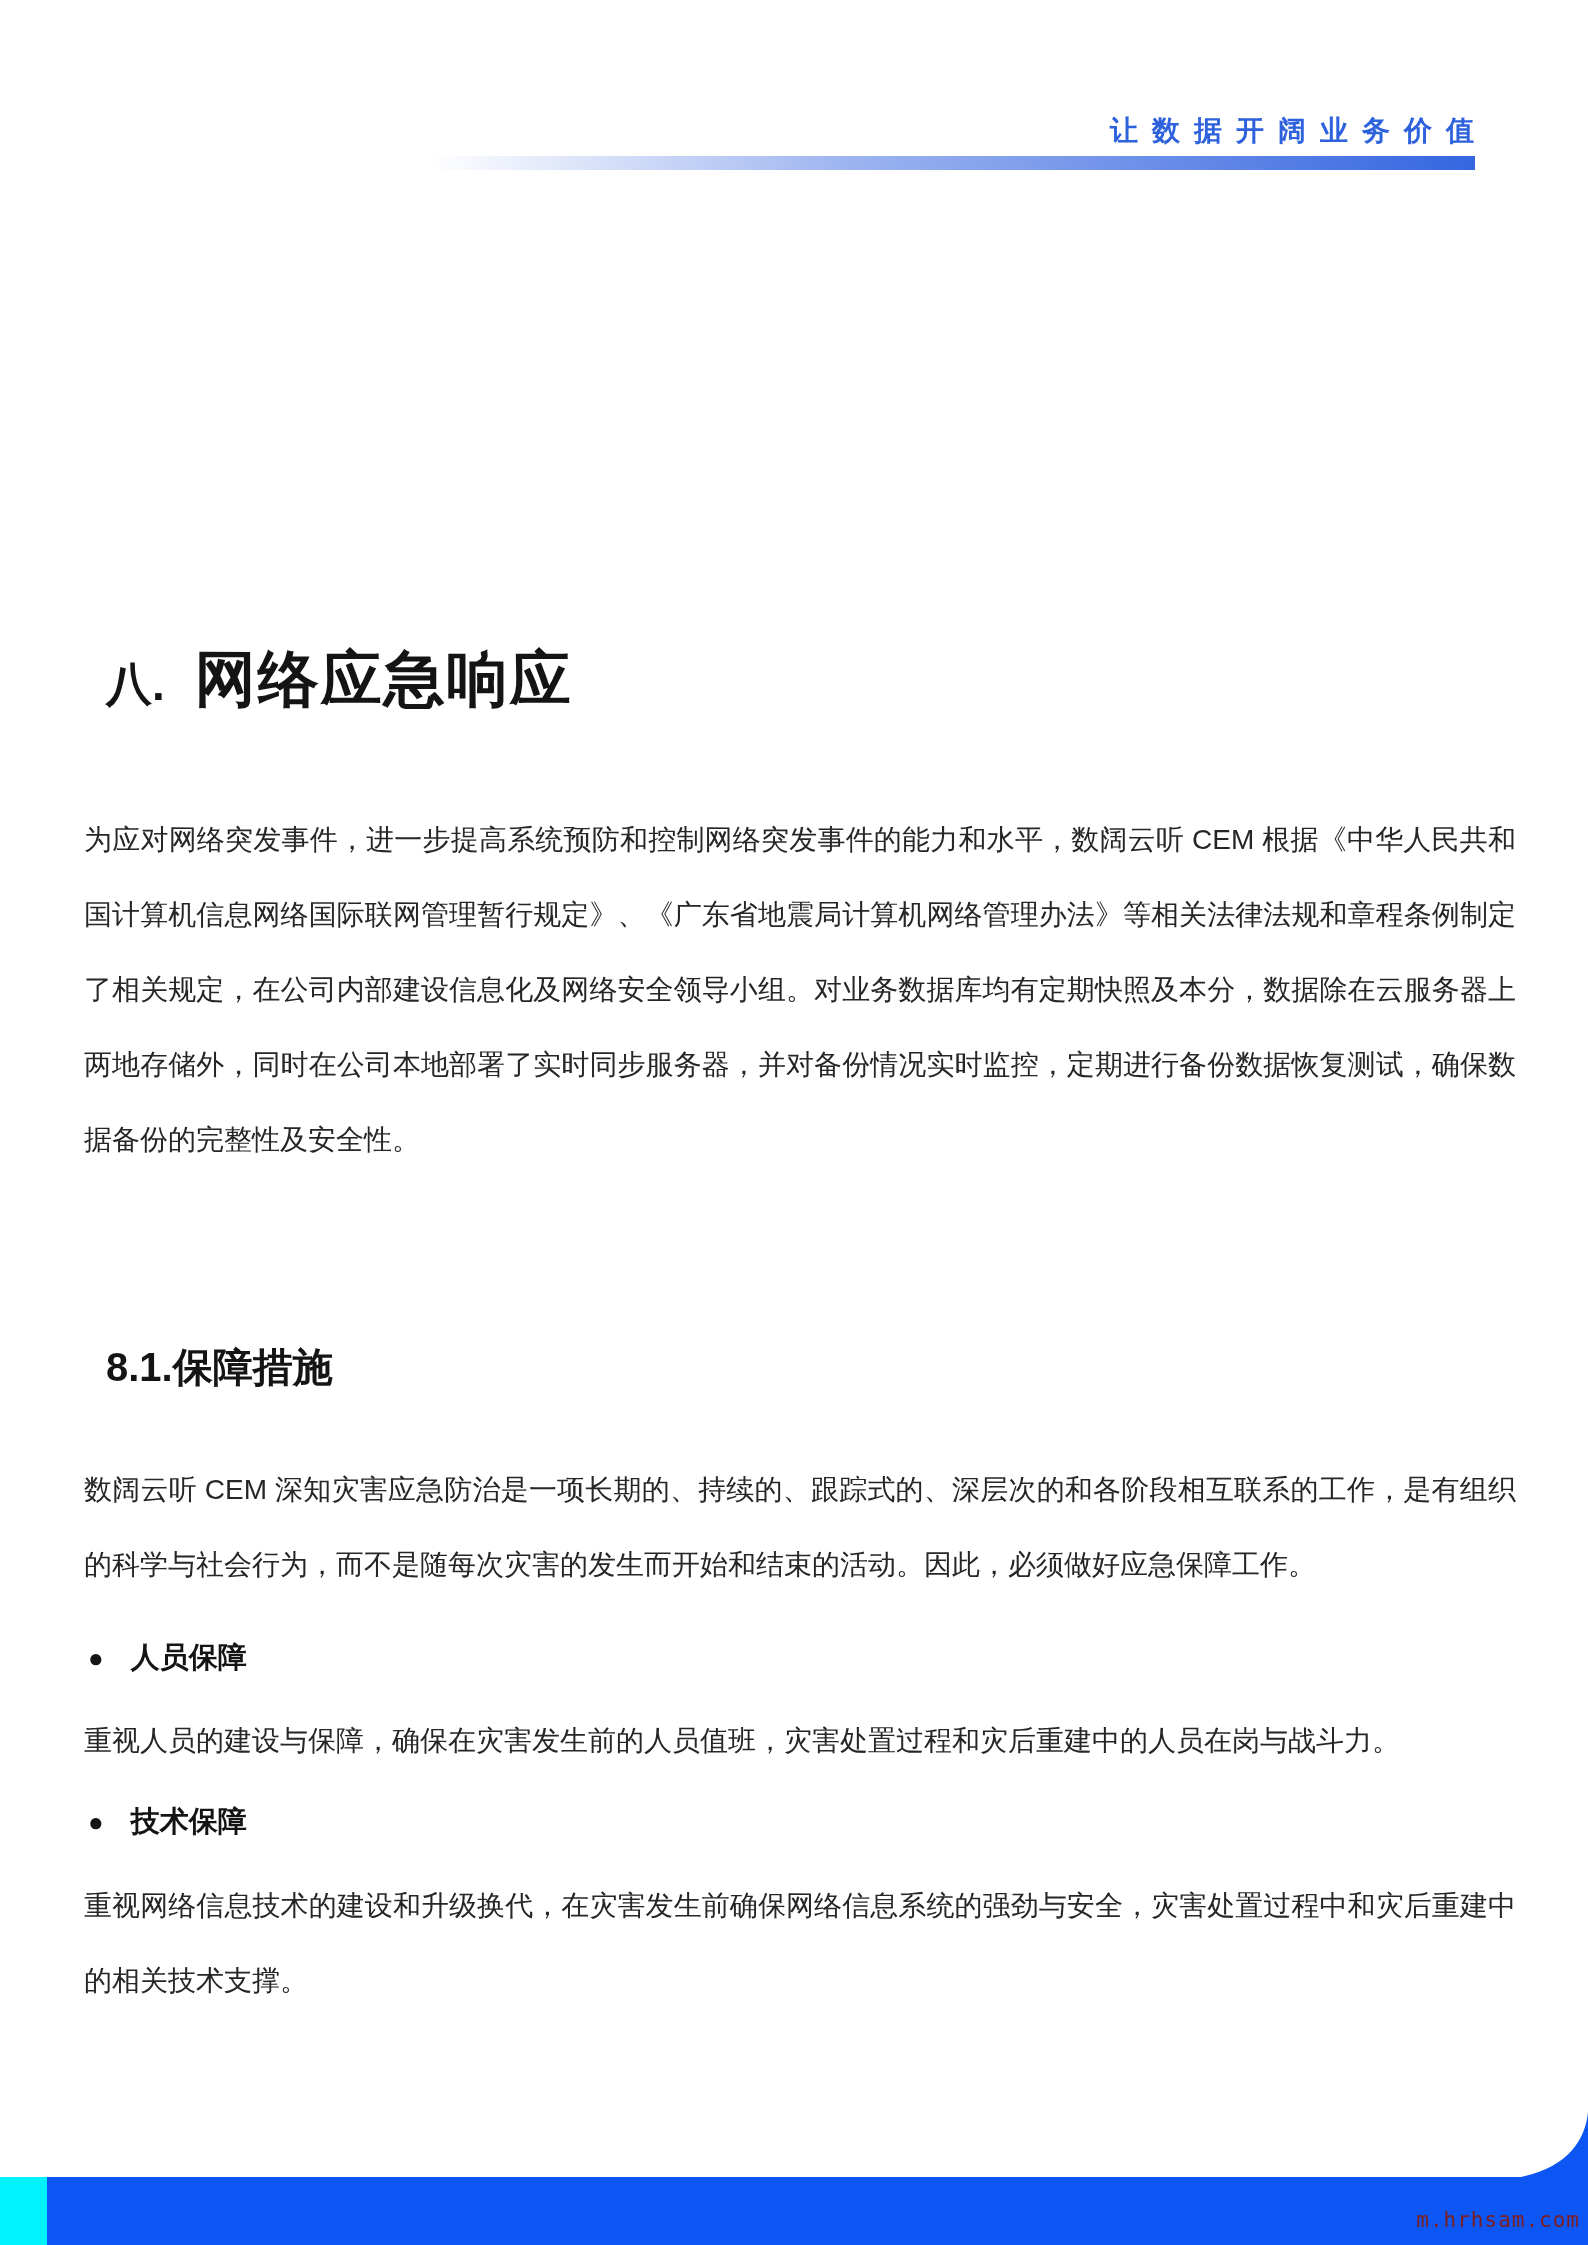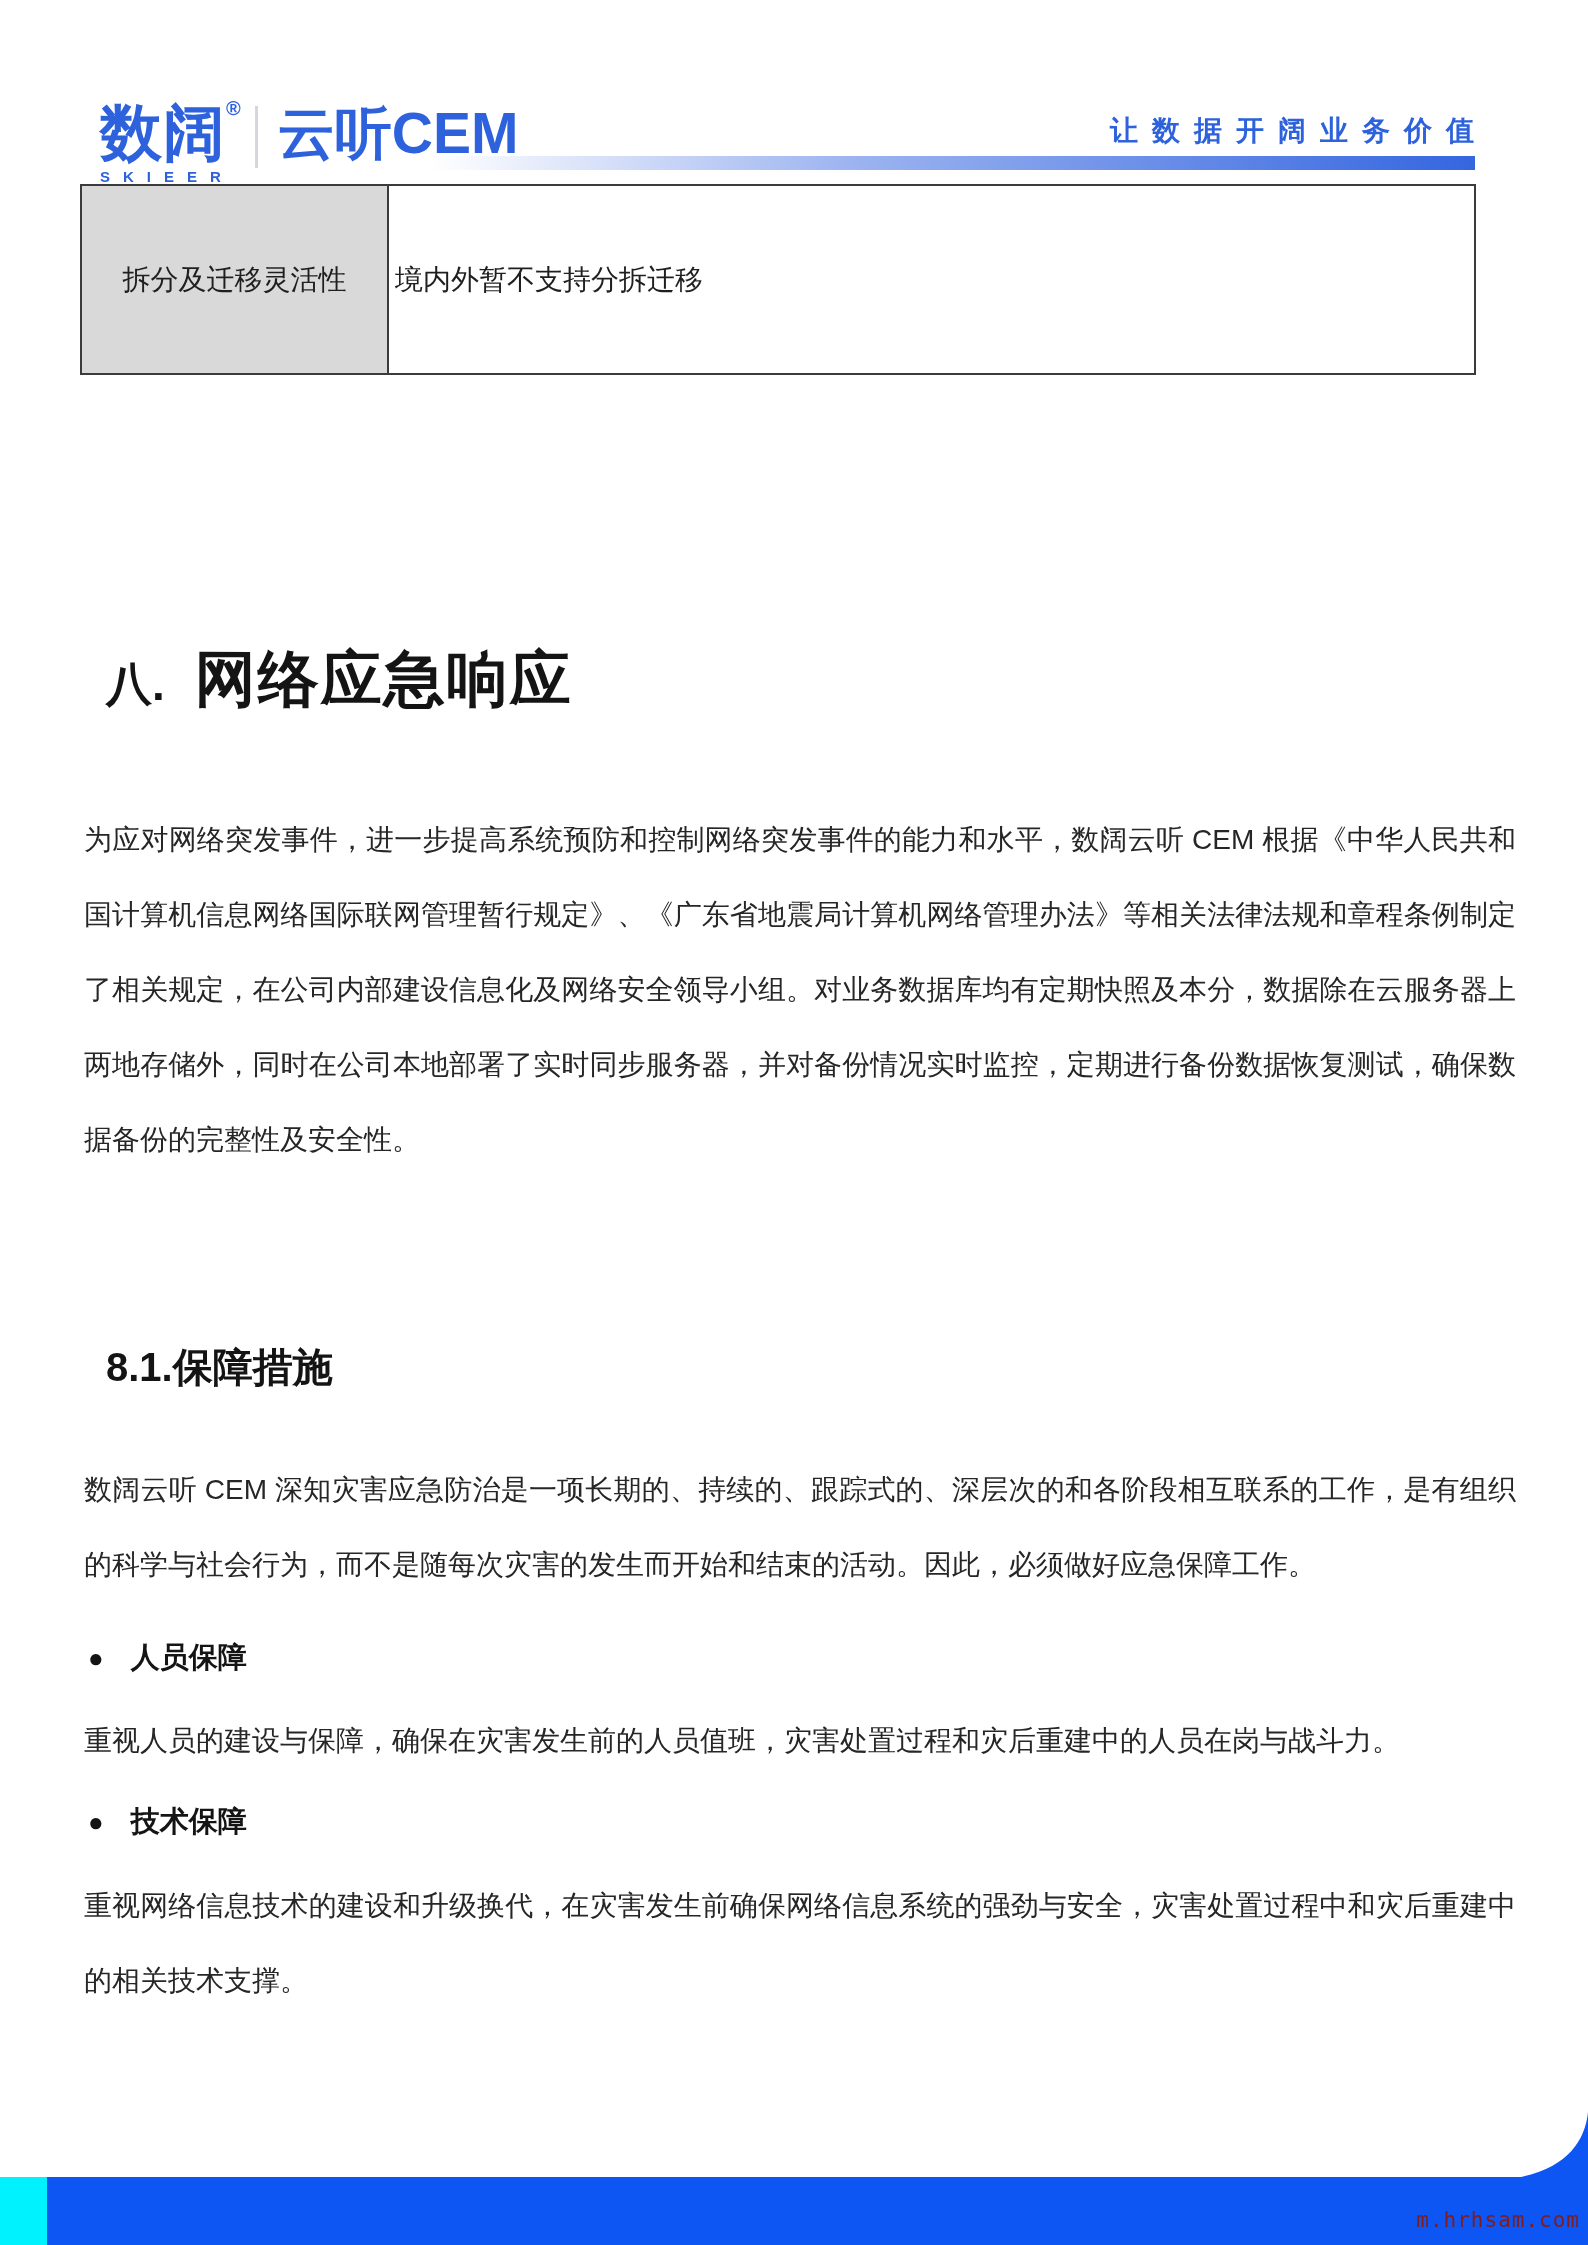--- a/index.html
+++ b/index.html
@@ -72,40 +72,26 @@
   .watermark {
     position:absolute; right:8px; bottom:13px; font-family:"DejaVu Sans Mono",monospace;
     font-size:21px; color:#7f1d1d; letter-spacing:1px;
   }
 </style>
 </head>
 <body>
 
 <div class="page">
 
-  <div class="logo">
-    <div class="logo-left">
-      <div class="brand-line">
-        <span class="brand-cn">数阔</span><span class="reg-mark">®</span>
-      </div>
-      <div class="logo-sub">SKIEER</div>
-    </div>
-    <div class="logo-divider"></div>
-    <div class="logo-product">云听CEM</div>
-  </div>
 
   <div class="tagline">让数据开阔业务价值</div>
   <div class="tagline-bar"></div>
 
   <table class="spec-table">
     <tbody>
-      <tr class="row-1">
-        <td class="cell-label">拆分及迁移灵活性</td>
-        <td class="cell-value">境内外暂不支持分拆迁移</td>
-      </tr>
     </tbody>
   </table>
 
   <div class="h1">
     <span class="h1-num">八.</span>
     <span class="h1-title">网络应急响应</span>
   </div>
 
   <div class="para para-intro">为应对网络突发事件，进一步提高系统预防和控制网络突发事件的能力和水平，数阔云听 CEM 根据《中华人民共和国计算机信息网络国际联网管理暂行规定》、《广东省地震局计算机网络管理办法》等相关法律法规和章程条例制定了相关规定，在公司内部建设信息化及网络安全领导小组。对业务数据库均有定期快照及本分，数据除在云服务器上两地存储外，同时在公司本地部署了实时同步服务器，并对备份情况实时监控，定期进行备份数据恢复测试，确保数据备份的完整性及安全性。</div>
 

